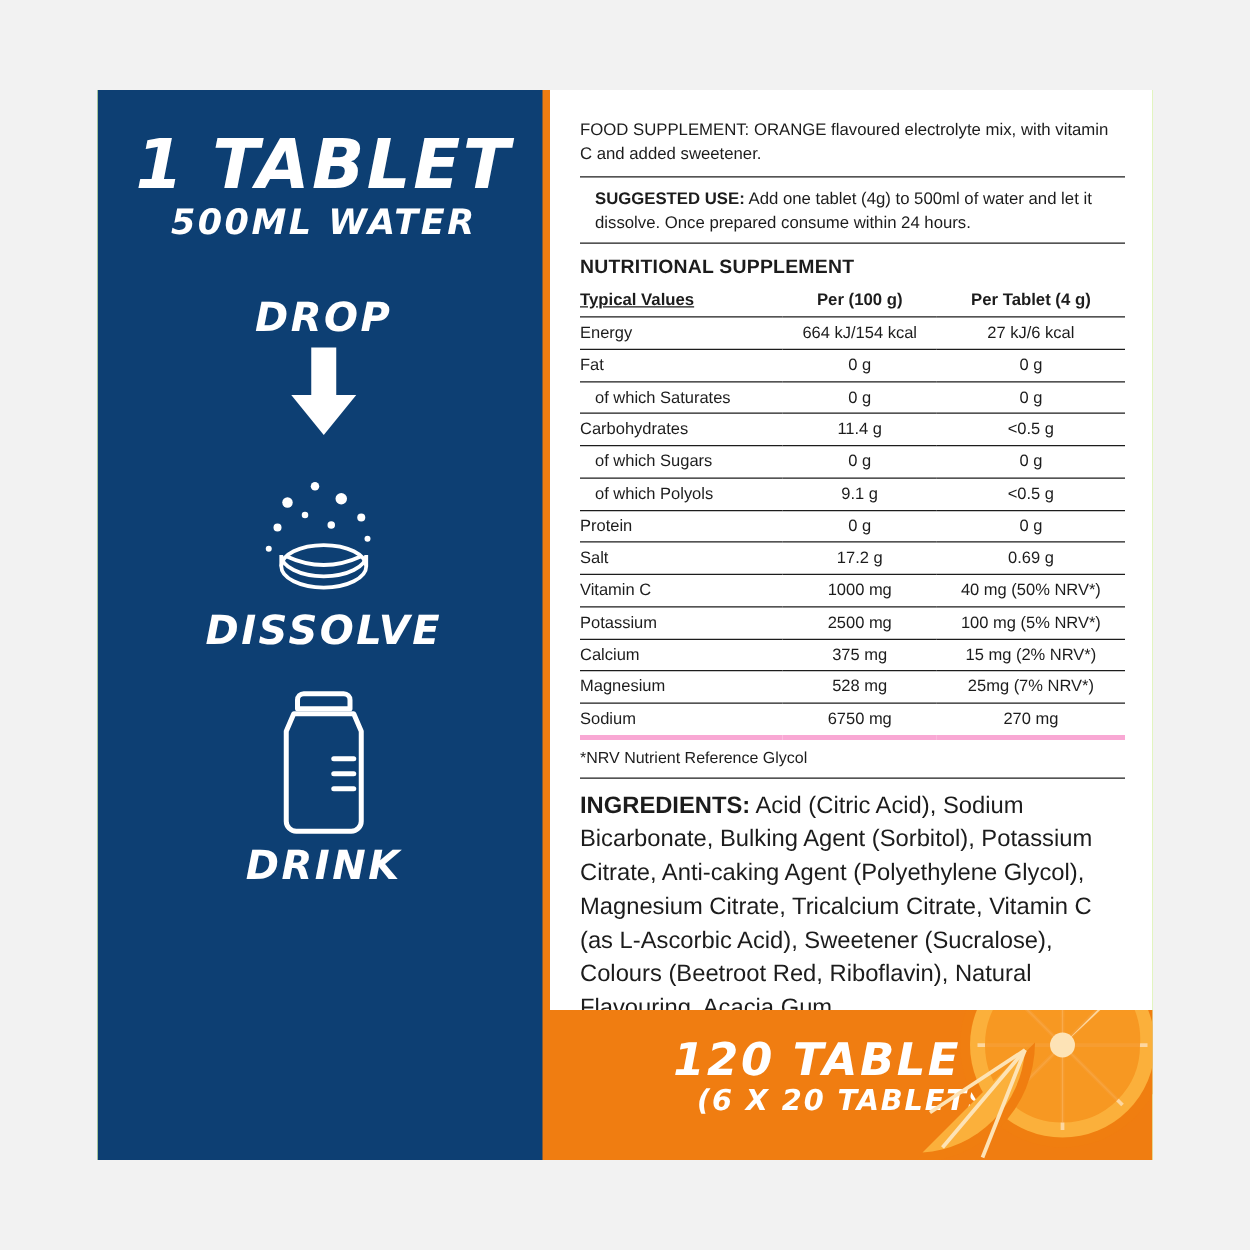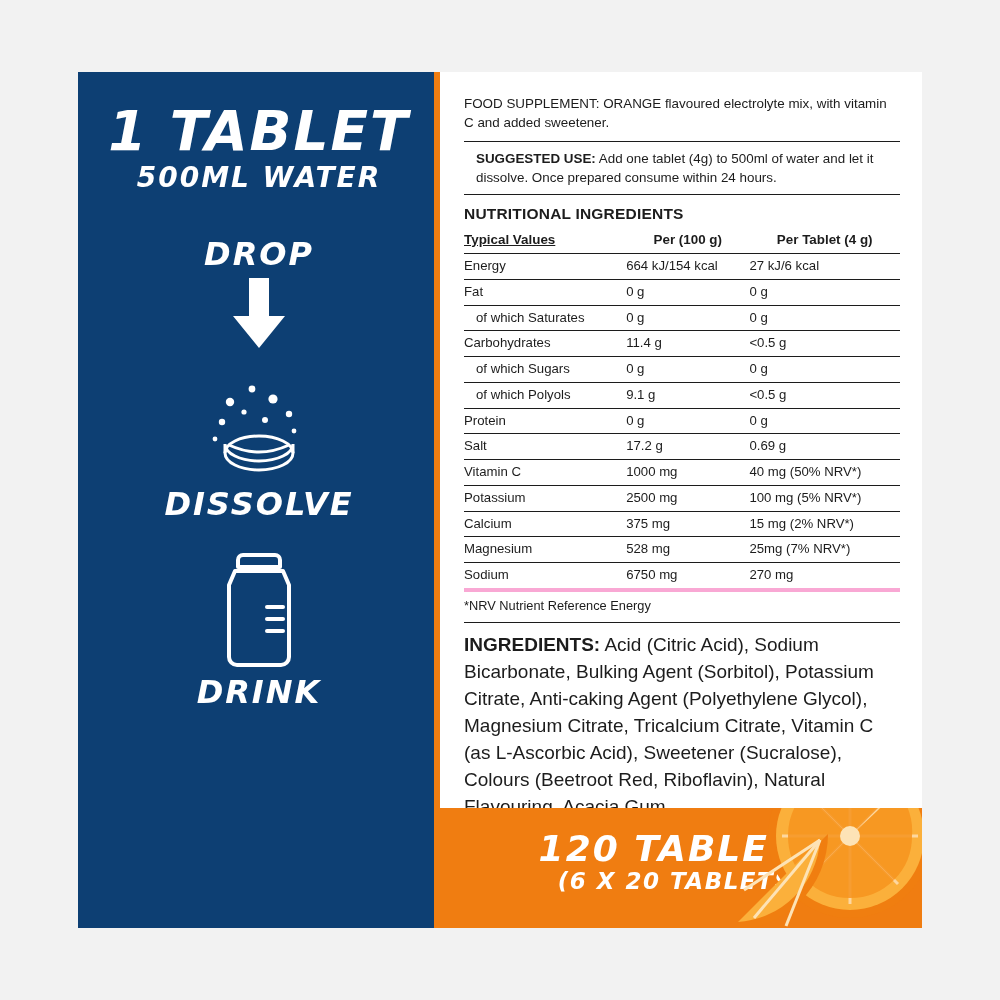--- a/index.html
+++ b/index.html
@@ -97,21 +97,21 @@
   }
   table.nutri th {
     font-weight: bold;
     padding: 1px 0 4px 0;
     font-size: 13.4px;
   }
   table.nutri th.first { text-align: left; text-decoration: underline; }
   table.nutri td {
     border-top: 1px solid #1c1c1c;
     padding: 3px 0 3px 0;
-    text-align: left;
+    text-align: center;
     white-space: nowrap;
   }
   table.nutri td.first { text-align: left; }
   table.nutri td.indent { padding-left: 12px; }
   table.nutri tr.head-row th { border-bottom: 1.6px solid #1c1c1c; }
   table.nutri tr:last-child td { border-bottom: 4px solid #f9a8d4; }
   .nrv-note { margin: 5px 0 0 0; font-size: 12.8px; }
   .ingredients { margin: 9px 0 0 0; font-size: 19px; }
   .allergens { margin: 9px 0 0 0; font-size: 13.4px; }
 
@@ -228,21 +228,21 @@
   <div class="right-panel">
 
     <p class="intro">FOOD SUPPLEMENT: ORANGE flavoured electrolyte mix, with vitamin C and added sweetener.</p>
     <hr class="rule">
 
     <p class="sugg">
       <span class="bold">SUGGESTED USE:</span><span> Add one tablet (4g) to 500ml of water and let it dissolve. Once prepared consume within 24 hours.</span>
     </p>
     <hr class="rule">
 
-    <div class="nutri-title">NUTRITIONAL INGREDIENTS</div>
+    <div class="nutri-title">NUTRITIONAL SUPPLEMENT</div>
 
     <table class="nutri">
       <thead>
         <tr class="head-row">
           <th class="first">Typical Values</th>
           <th>Per (100 g)</th>
           <th>Per Tablet (4 g)</th>
         </tr>
       </thead>
       <tbody>
@@ -307,21 +307,21 @@
             <td>25mg (7% NRV*)</td>
           </tr>
           <tr>
             <td class="first">Sodium</td>
             <td>6750 mg</td>
             <td>270 mg</td>
           </tr>
         </tbody>
     </table>
 
-    <p class="nrv-note">*NRV Nutrient Reference Energy</p>
+    <p class="nrv-note">*NRV Nutrient Reference Glycol</p>
     <hr class="rule">
 
     <p class="ingredients">
       <span class="bold">INGREDIENTS:</span><span> Acid (Citric Acid), Sodium Bicarbonate, Bulking Agent (Sorbitol), Potassium Citrate, Anti-caking Agent (Polyethylene Glycol), Magnesium Citrate, Tricalcium Citrate, Vitamin C (as L-Ascorbic Acid), Sweetener (Sucralose), Colours (Beetroot Red, Riboflavin), Natural Flavouring, Acacia Gum.</span>
     </p>
 
     <p class="allergens">
       <span class="bold">SUGGESTED:</span><span> See ingredients in </span><span class="bold">Bold</span><span>.</span>
     </p>
   </div>

